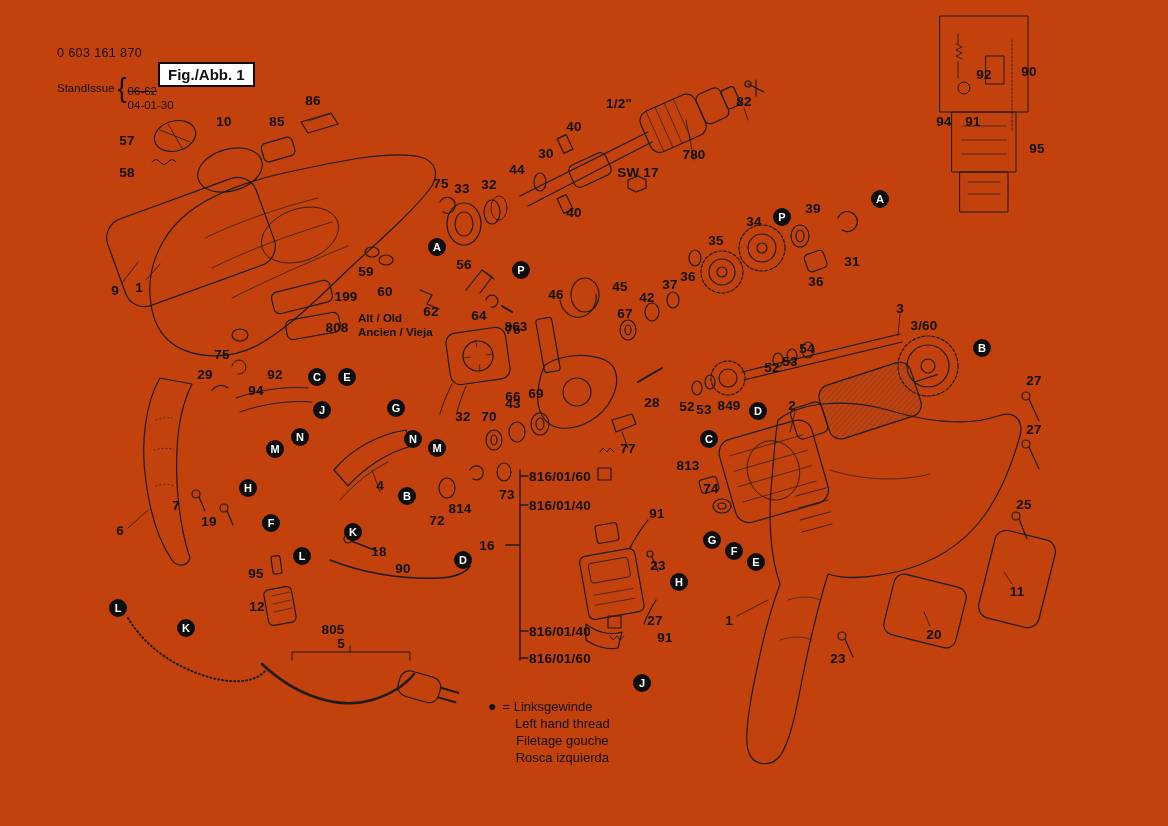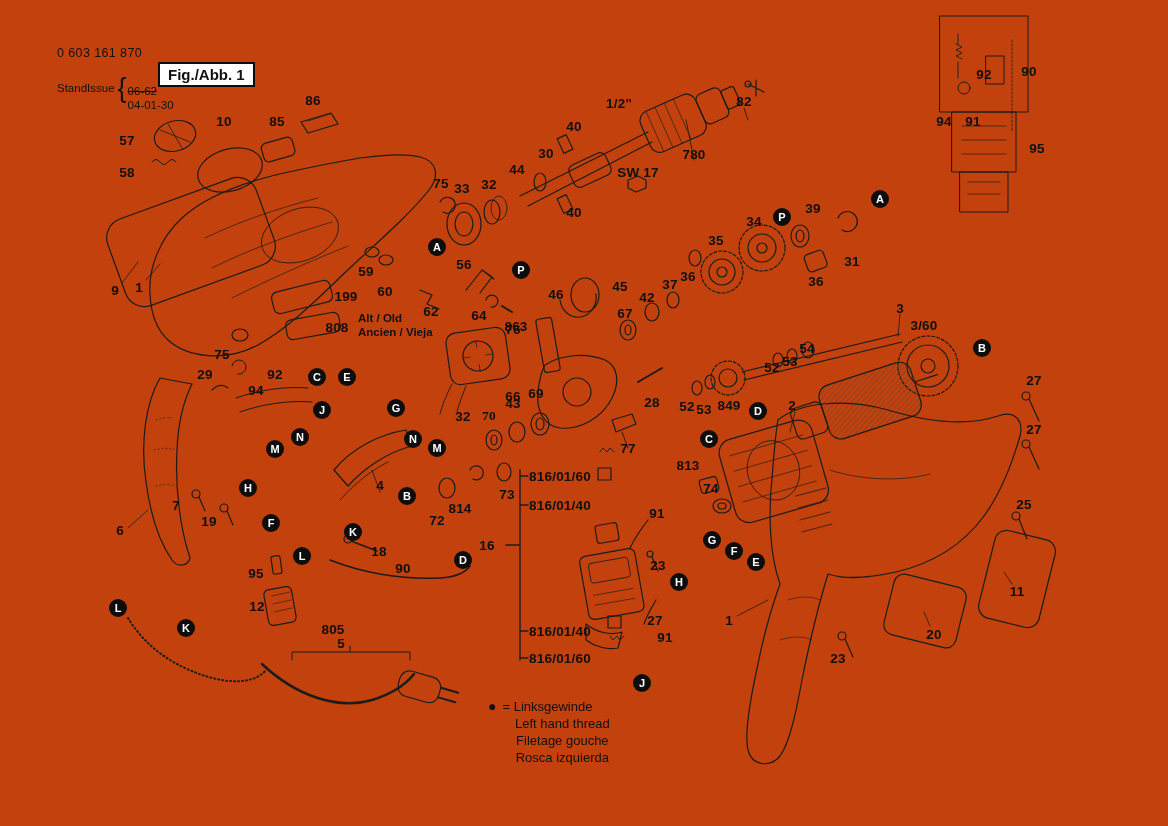--- a/index.html
+++ b/index.html
@@ -340,21 +340,21 @@
       <span class="part-label" style="left: 556px; top: 294px;">46</span>
       <span class="part-label" style="left: 620px; top: 286px;">45</span>
       <span class="part-label" style="left: 625px; top: 313px;">67</span>
       <span class="part-label" style="left: 647px; top: 297px;">42</span>
       <span class="part-label" style="left: 670px; top: 284px;">37</span>
       <span class="part-label" style="left: 222px; top: 354px;">75</span>
       <span class="part-label" style="left: 205px; top: 374px;">29</span>
       <span class="part-label" style="left: 275px; top: 374px;">92</span>
       <span class="part-label" style="left: 256px; top: 390px;">94</span>
       <span class="part-label" style="left: 463px; top: 416px;">32</span>
-      <span class="part-label" style="left: 489px; top: 416px; font-family: Liberation Serif, serif;">70</span>
+      <span class="part-label" style="left: 489px; top: 416px;">70</span>
       <span class="part-label" style="left: 513px; top: 403px;">43</span>
       <span class="part-label" style="left: 536px; top: 393px;">69</span>
       <span class="part-label" style="left: 513px; top: 396px;">66</span>
       <span class="part-label" style="left: 513px; top: 329px;">76</span>
       <span class="part-label" style="left: 652px; top: 402px;">28</span>
       <span class="part-label" style="left: 687px; top: 406px;">52</span>
       <span class="part-label" style="left: 704px; top: 409px;">53</span>
       <span class="part-label" style="left: 729px; top: 405px;">849</span>
       <span class="part-label" style="left: 772px; top: 367px;">52</span>
       <span class="part-label" style="left: 790px; top: 361px;">53</span>

